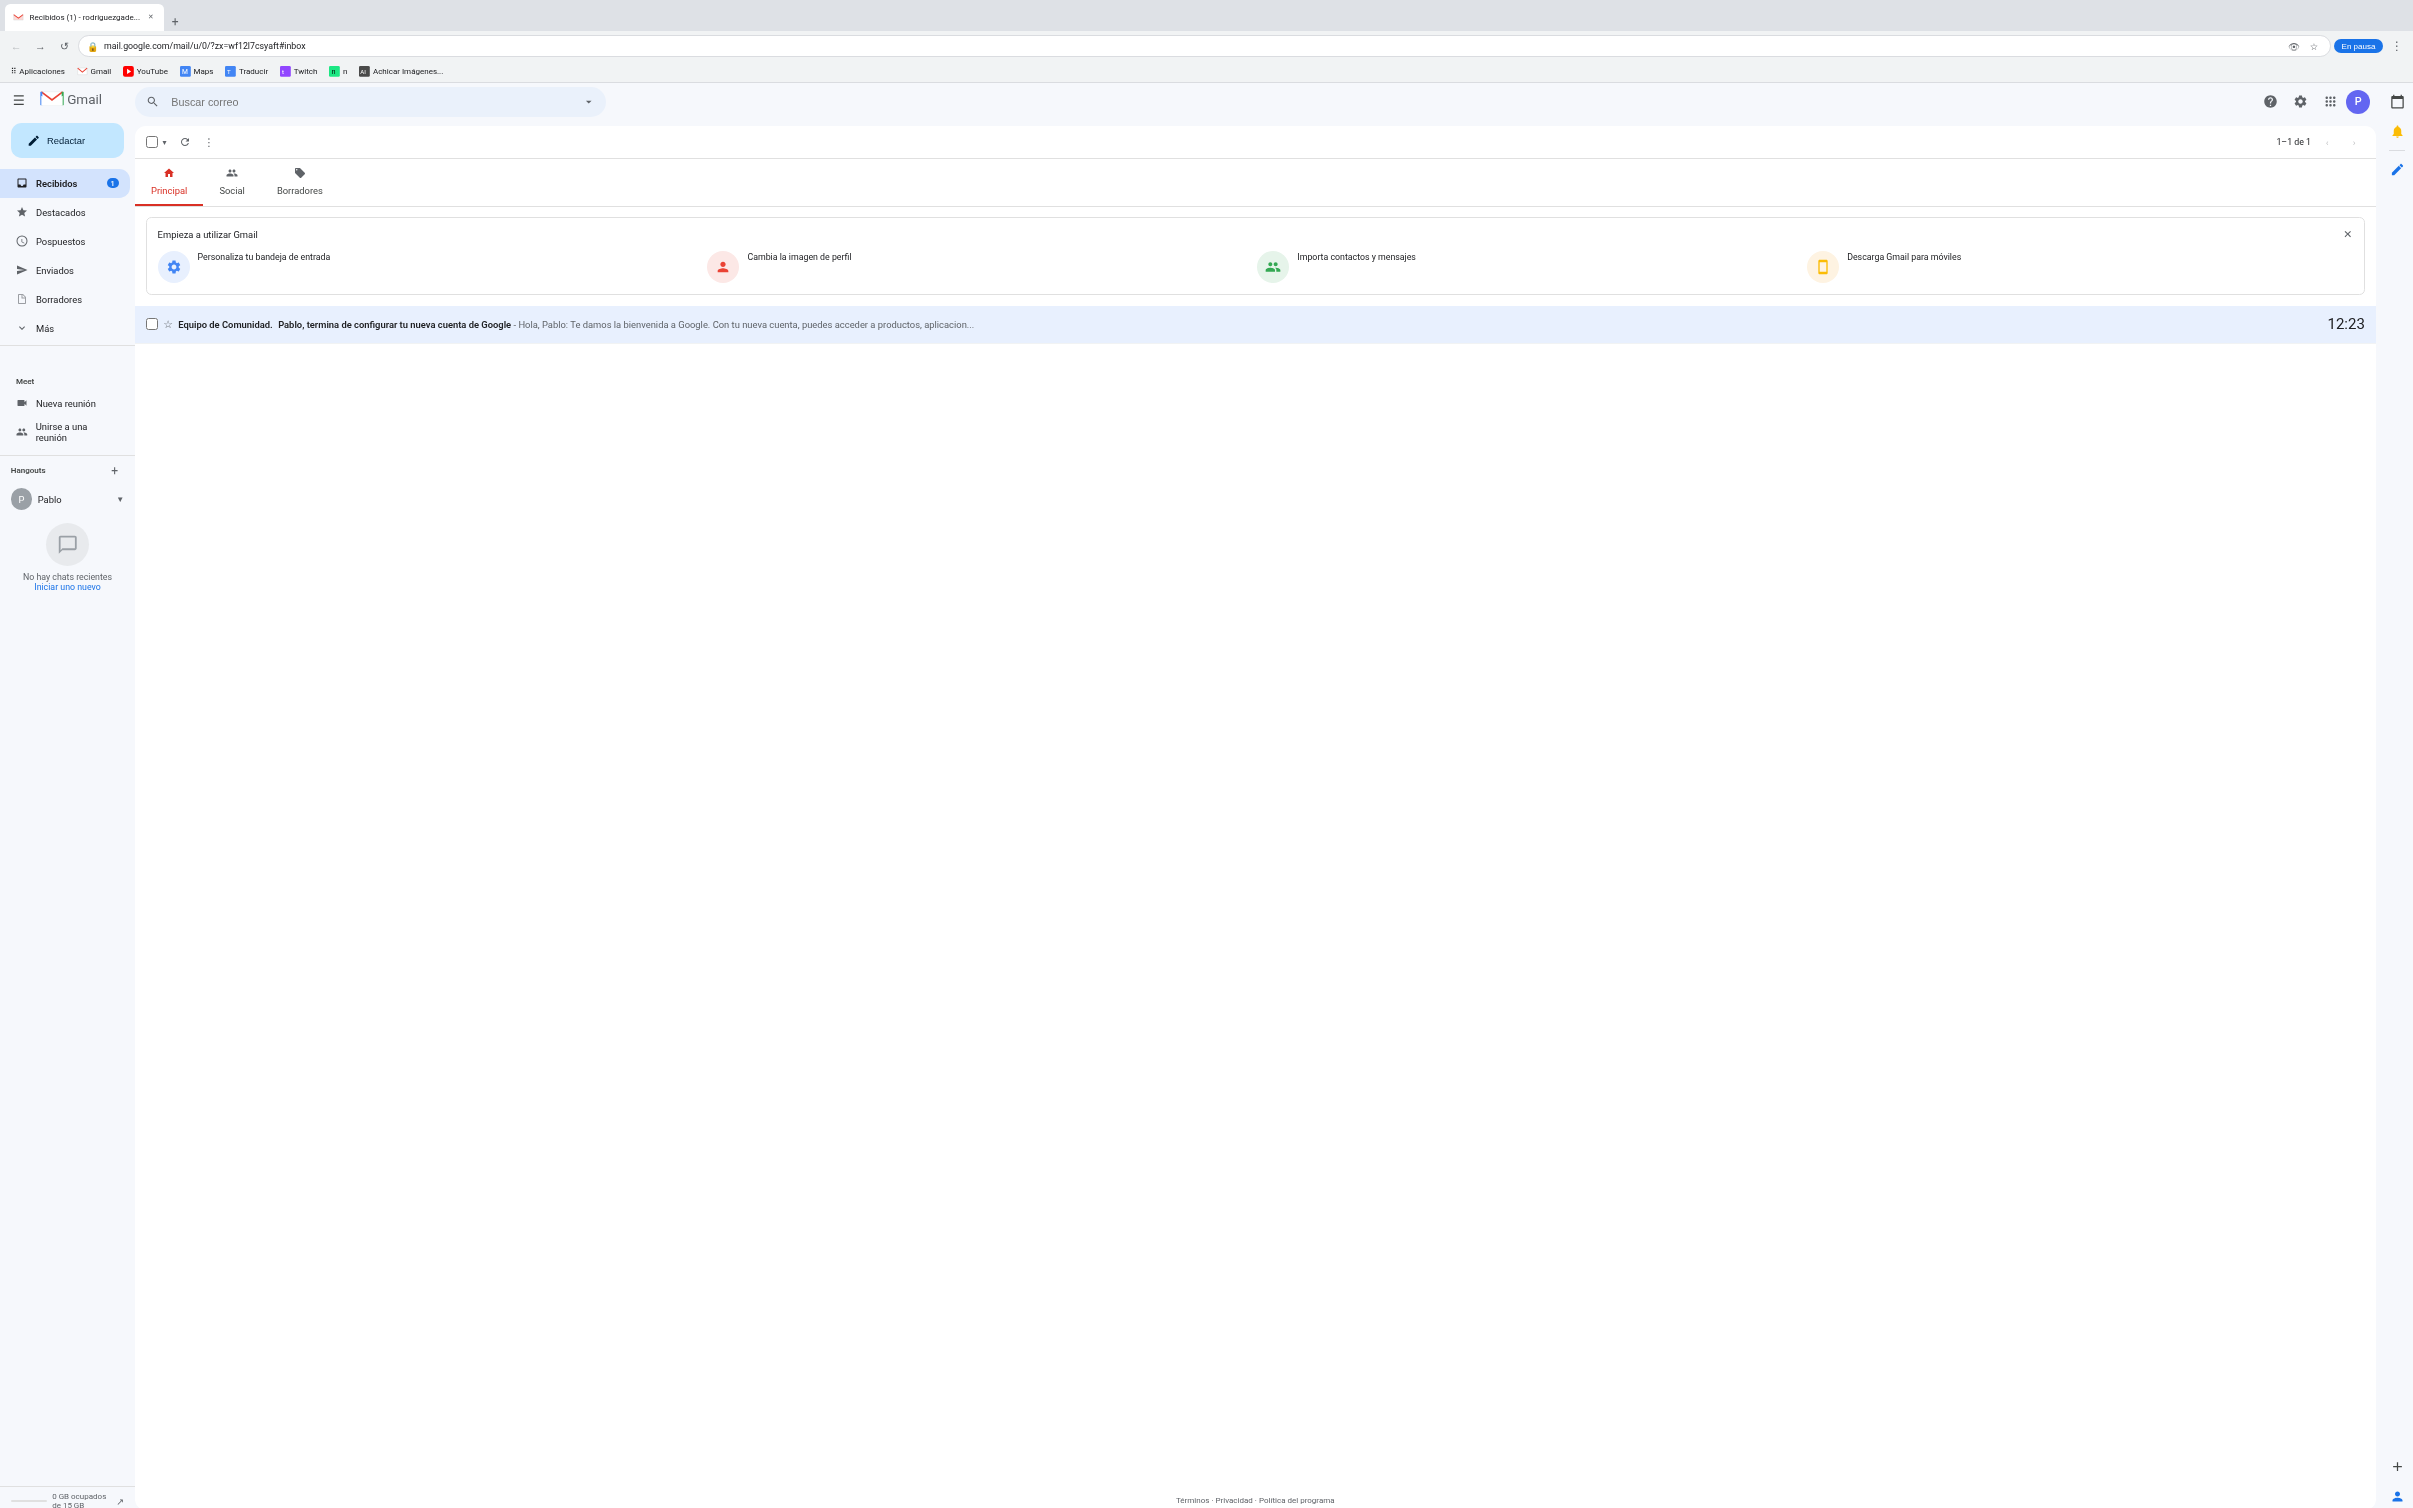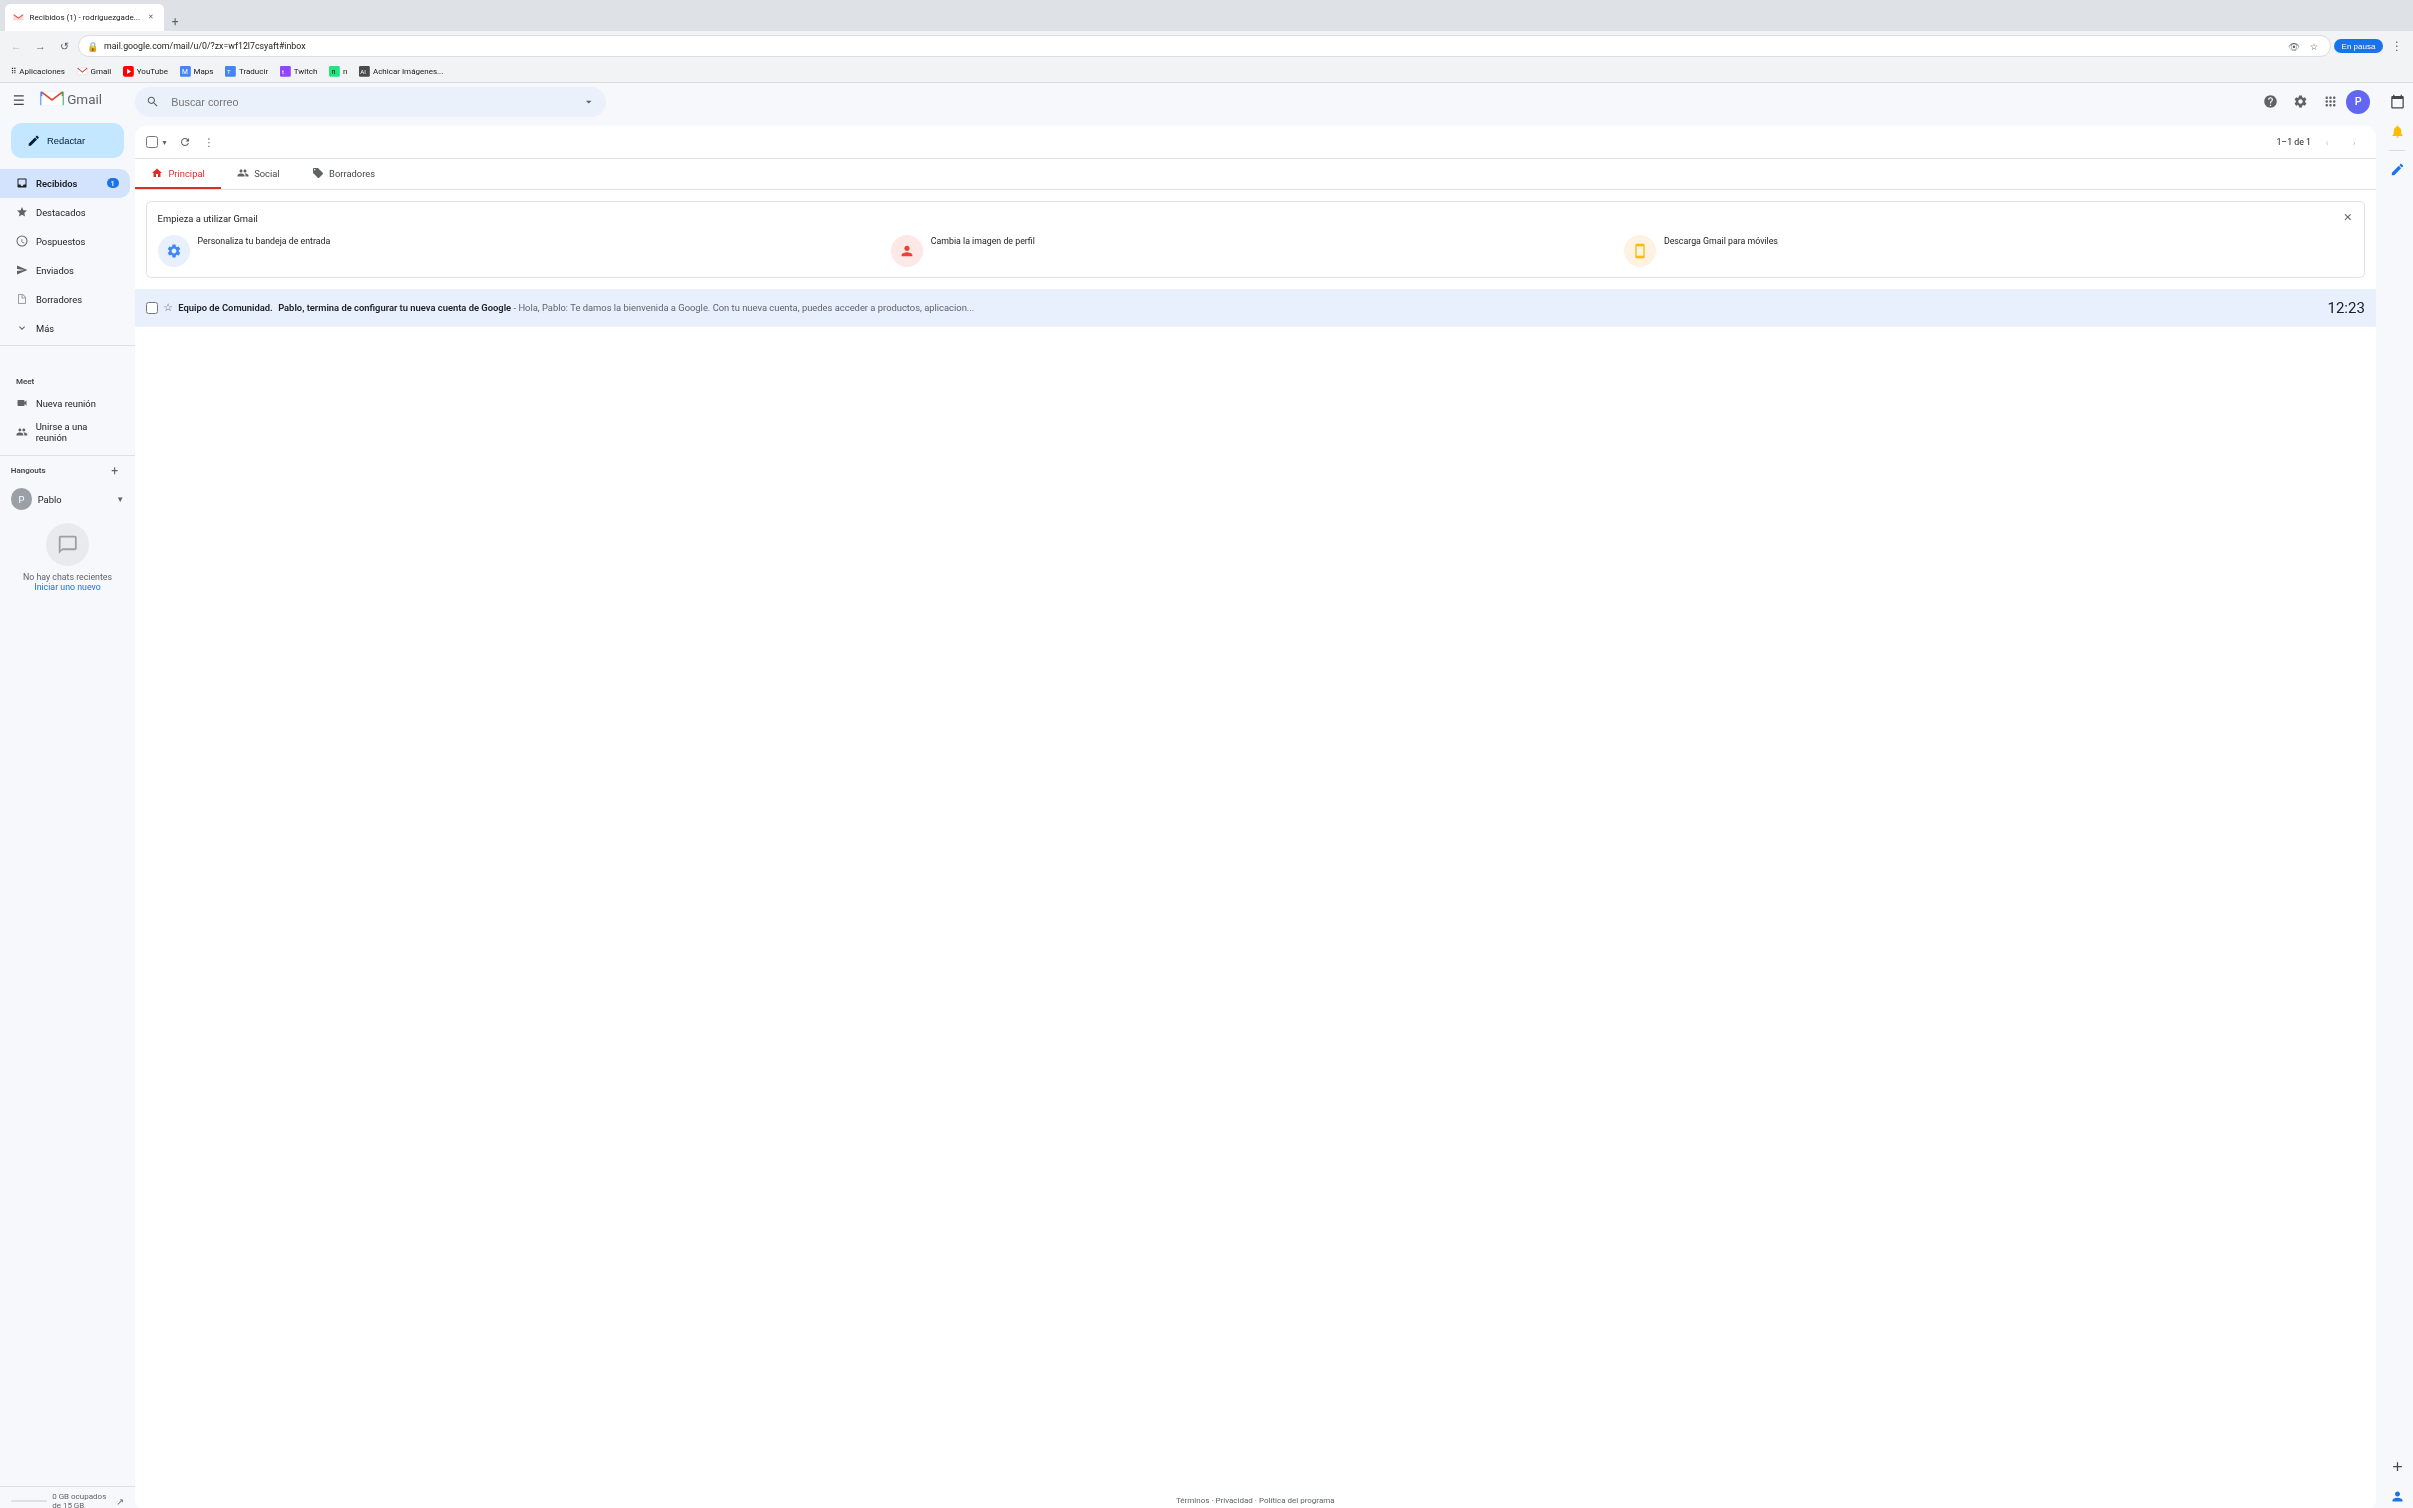--- a/index.html
+++ b/index.html
@@ -34,21 +34,21 @@
 
     
     .toolbar { display: flex; align-items: center; padding: 5.4px 10.8px; gap: 2.7px; border-bottom: 0.7px solid #e0e0e0; }
     .toolbar-btn { width: 21.5px; height: 21.5px; border-radius: 50%; display: flex; align-items: center; justify-content: center; cursor: pointer; font-size: 10.8px; color: #5f6368; border: none; background: transparent; }
     .pagination { margin-left: auto; display: flex; align-items: center; gap: 5.4px; font-size: 8.8px; color: #202124; }
     .page-nav { width: 21.5px; height: 21.5px; border-radius: 50%; display: flex; align-items: center; justify-content: center; cursor: pointer; font-size: 9.4px; color: #5f6368; }
     .page-nav.disabled { opacity: 0.4; cursor: default; }
 
     
     .inbox-tabs { display: flex; border-bottom: 0.7px solid #e0e0e0; }
-    .inbox-tab { display: flex; align-items: center; gap: 5.4px; padding: 8px 16px; cursor: pointer; font-size: 9.4px; color: #444746; border-bottom: 2px solid transparent; white-space: nowrap; }
+    .inbox-tab { display: flex; align-items: center; gap: 5.4px; padding: 8px 16px; cursor: pointer; font-size: 9.4px; color: #444746; border-bottom: 2px solid transparent; white-space: nowrap; flex-direction: column; }
     .inbox-tab.active { color: #d93025; border-bottom-color: #d93025; }
 
     
     .getting-started { margin: 10.8px; border: 0.7px solid #e0e0e0; border-radius: 5.4px; padding: 10.8px; position: relative; background: #fff; }
     .getting-started-title { font-size: 9.4px; color: #202124; margin-bottom: 10.8px; }
     .gs-close { position: absolute; top: 8px; right: 8px; cursor: pointer; font-size: 10.8px; color: #5f6368; width: 16px; height: 16px; display: flex; align-items: center; justify-content: center; border-radius: 50%; }
     .gs-items { display: flex; gap: 4px; }
     .gs-item { display: flex; align-items: flex-start; gap: 8px; flex: 1; }
     .gs-icon-wrap { width: 32px; height: 32px; border-radius: 50%; display: flex; align-items: center; justify-content: center; flex-shrink: 0; font-size: 15px; }
     .gs-icon-blue { background: #e8f0fe; }
@@ -413,20 +413,28 @@
 
           <div class="gs-item">
             <div class="gs-icon-wrap gs-icon-red">
               <svg width="16" height="16" viewBox="0 0 24 24" fill="#EA4335">
                   <path d="M12 12c2.21 0 4-1.79 4-4s-1.79-4-4-4-4 1.79-4 4 1.79 4 4 4zm0 2c-2.67 0-8 1.34-8 4v2h16v-2c0-2.66-5.33-4-8-4z"></path>
                 </svg>
             </div>
             <span class="gs-text">Cambia la imagen de perfil</span>
           </div>
 
+          <div class="gs-item">
+            <div class="gs-icon-wrap gs-icon-green">
+              <svg width="16" height="16" viewBox="0 0 24 24" fill="#34A853">
+                  <path d="M16 11c1.66 0 2.99-1.34 2.99-3S17.66 5 16 5c-1.66 0-3 1.34-3 3s1.34 3 3 3zm-8 0c1.66 0 2.99-1.34 2.99-3S9.66 5 8 5C6.34 5 5 6.34 5 8s1.34 3 3 3zm0 2c-2.33 0-7 1.17-7 3.5V19h14v-2.5c0-2.33-4.67-3.5-7-3.5zm8 0c-.29 0-.62.02-.97.05 1.16.84 1.97 1.97 1.97 3.45V19h6v-2.5c0-2.33-4.67-3.5-7-3.5z"></path>
+                </svg>
+            </div>
+            <span class="gs-text">Importa contactos y mensajes</span>
+          </div>
 
           <div class="gs-item">
             <div class="gs-icon-wrap gs-icon-orange">
               <svg width="16" height="16" viewBox="0 0 24 24" fill="#FBBC05">
                   <path d="M17 1.01L7 1c-1.1 0-2 .9-2 2v18c0 1.1.9 2 2 2h10c1.1 0 2-.9 2-2V3c0-1.1-.9-1.99-2-1.99zM17 19H7V5h10v14z"></path>
                 </svg>
             </div>
             <span class="gs-text">Descarga Gmail para móviles</span>
           </div>
         </div>

